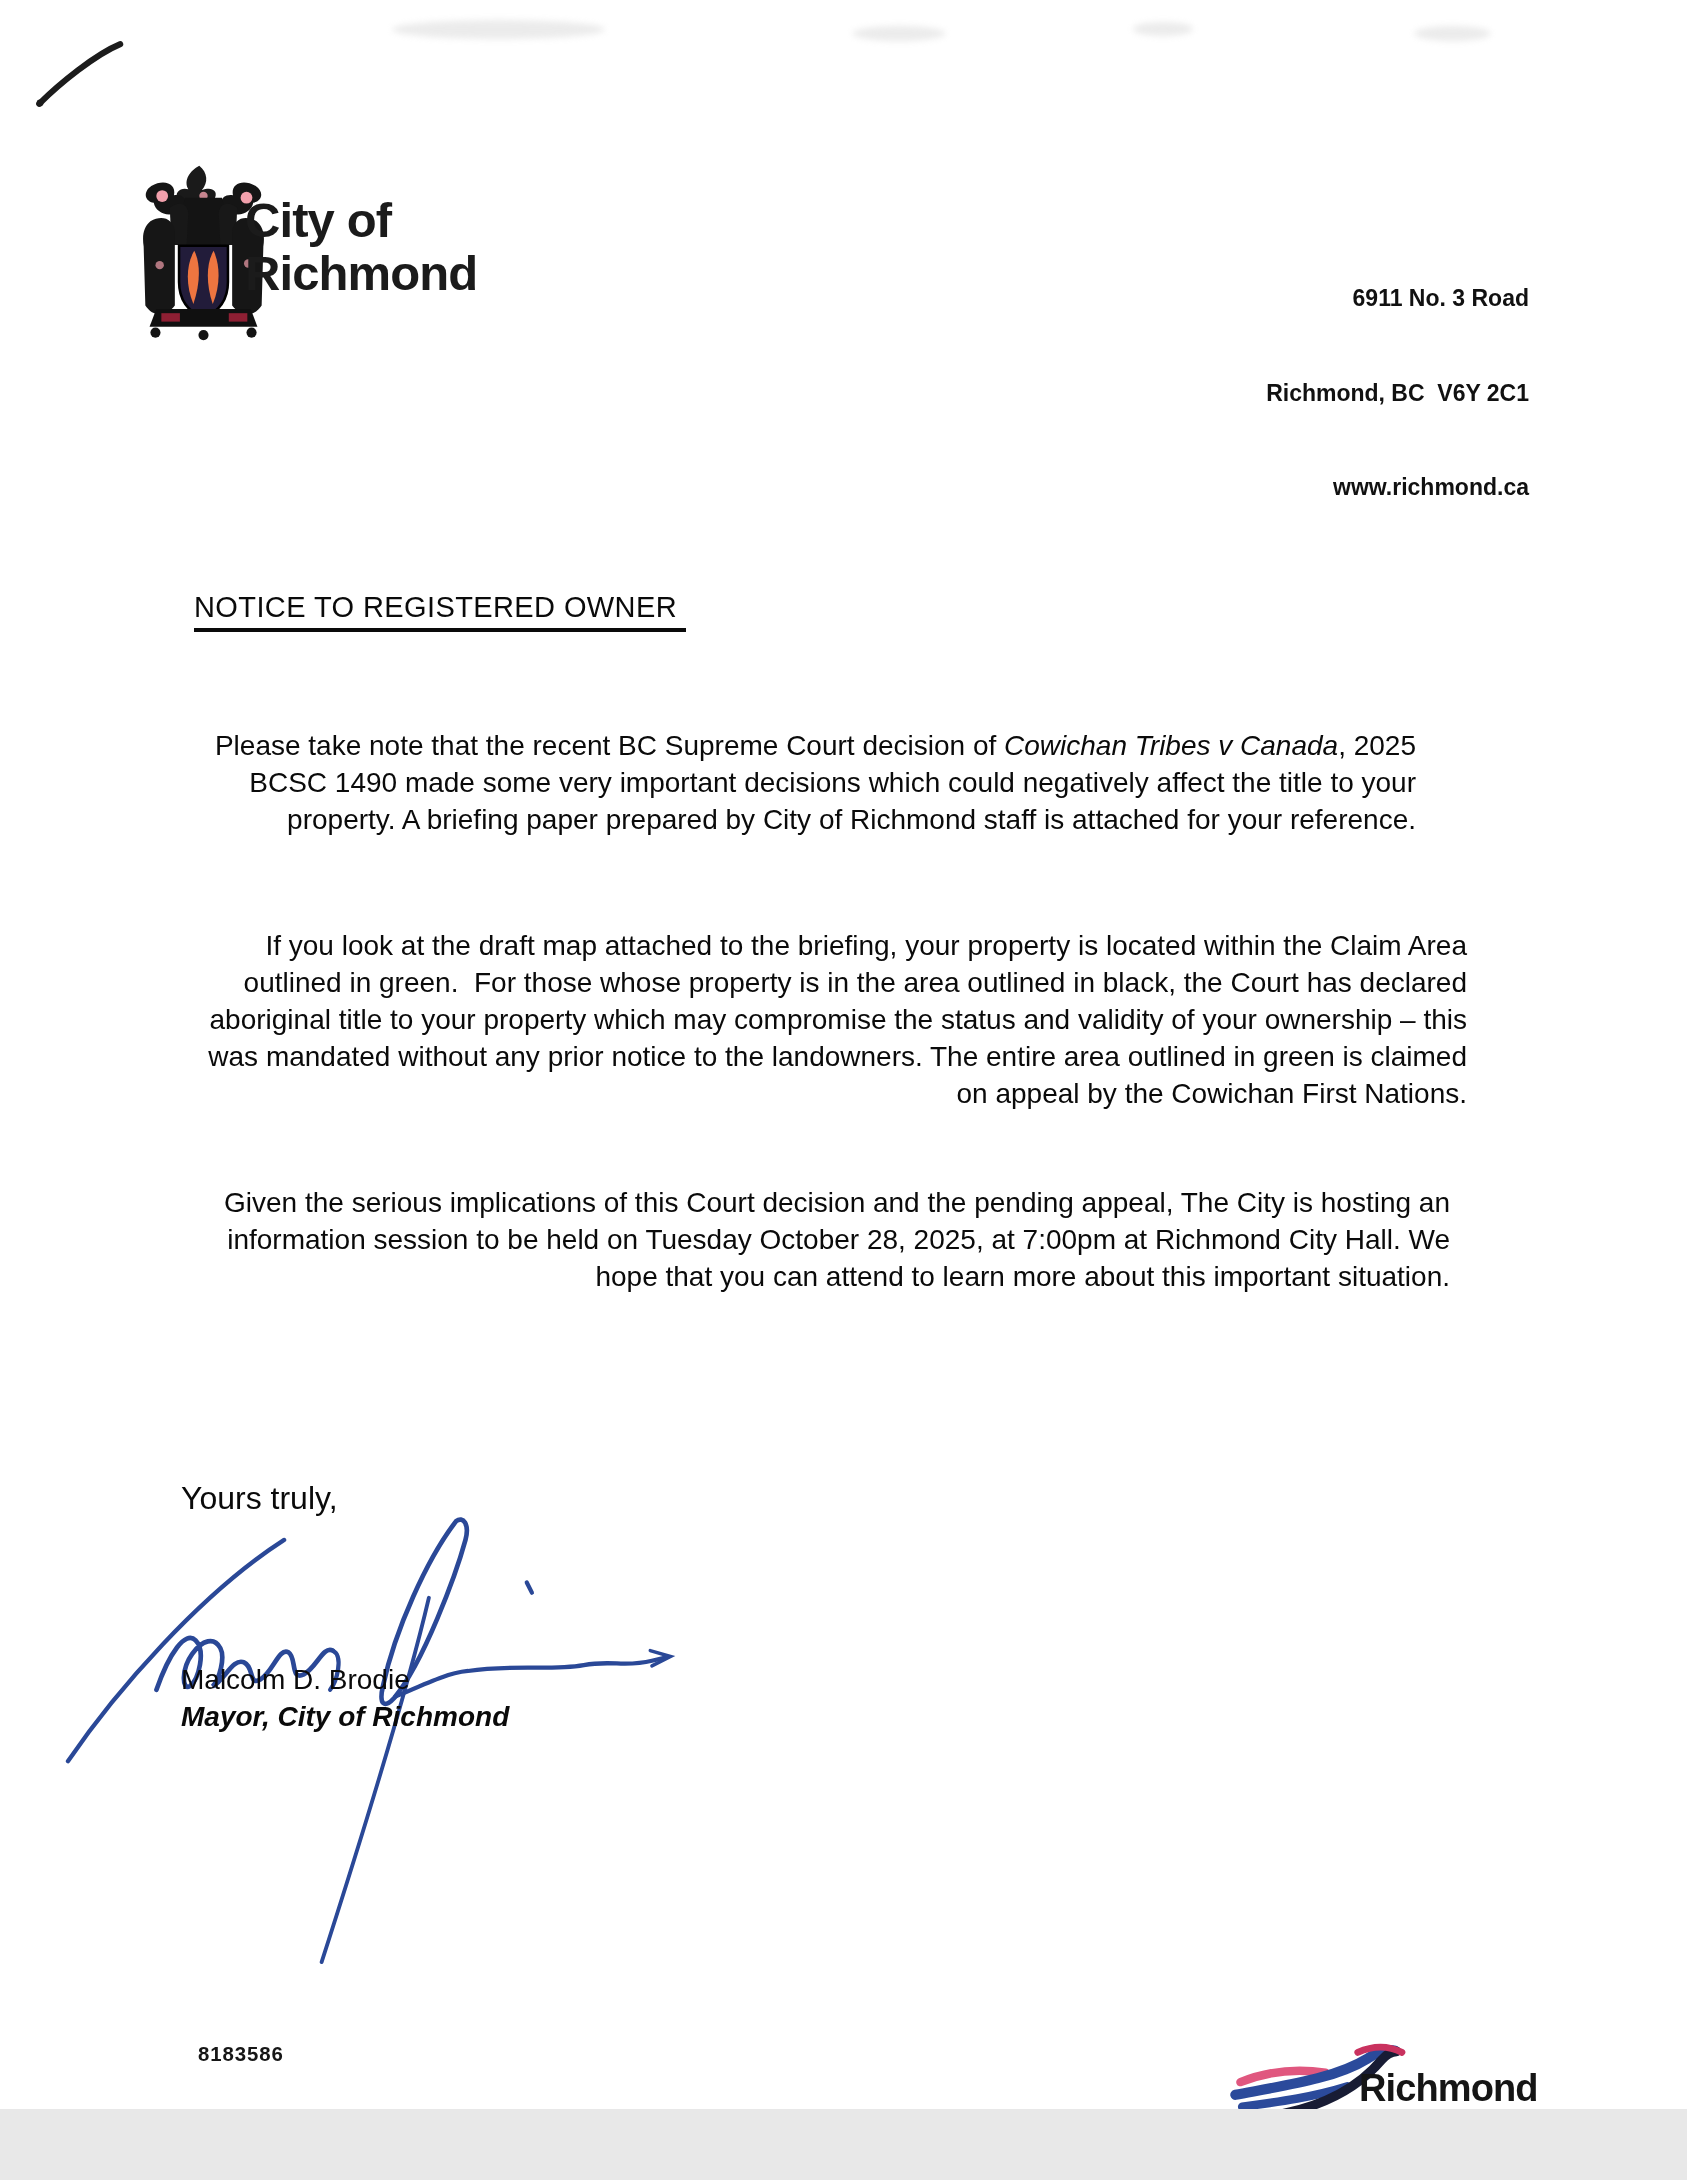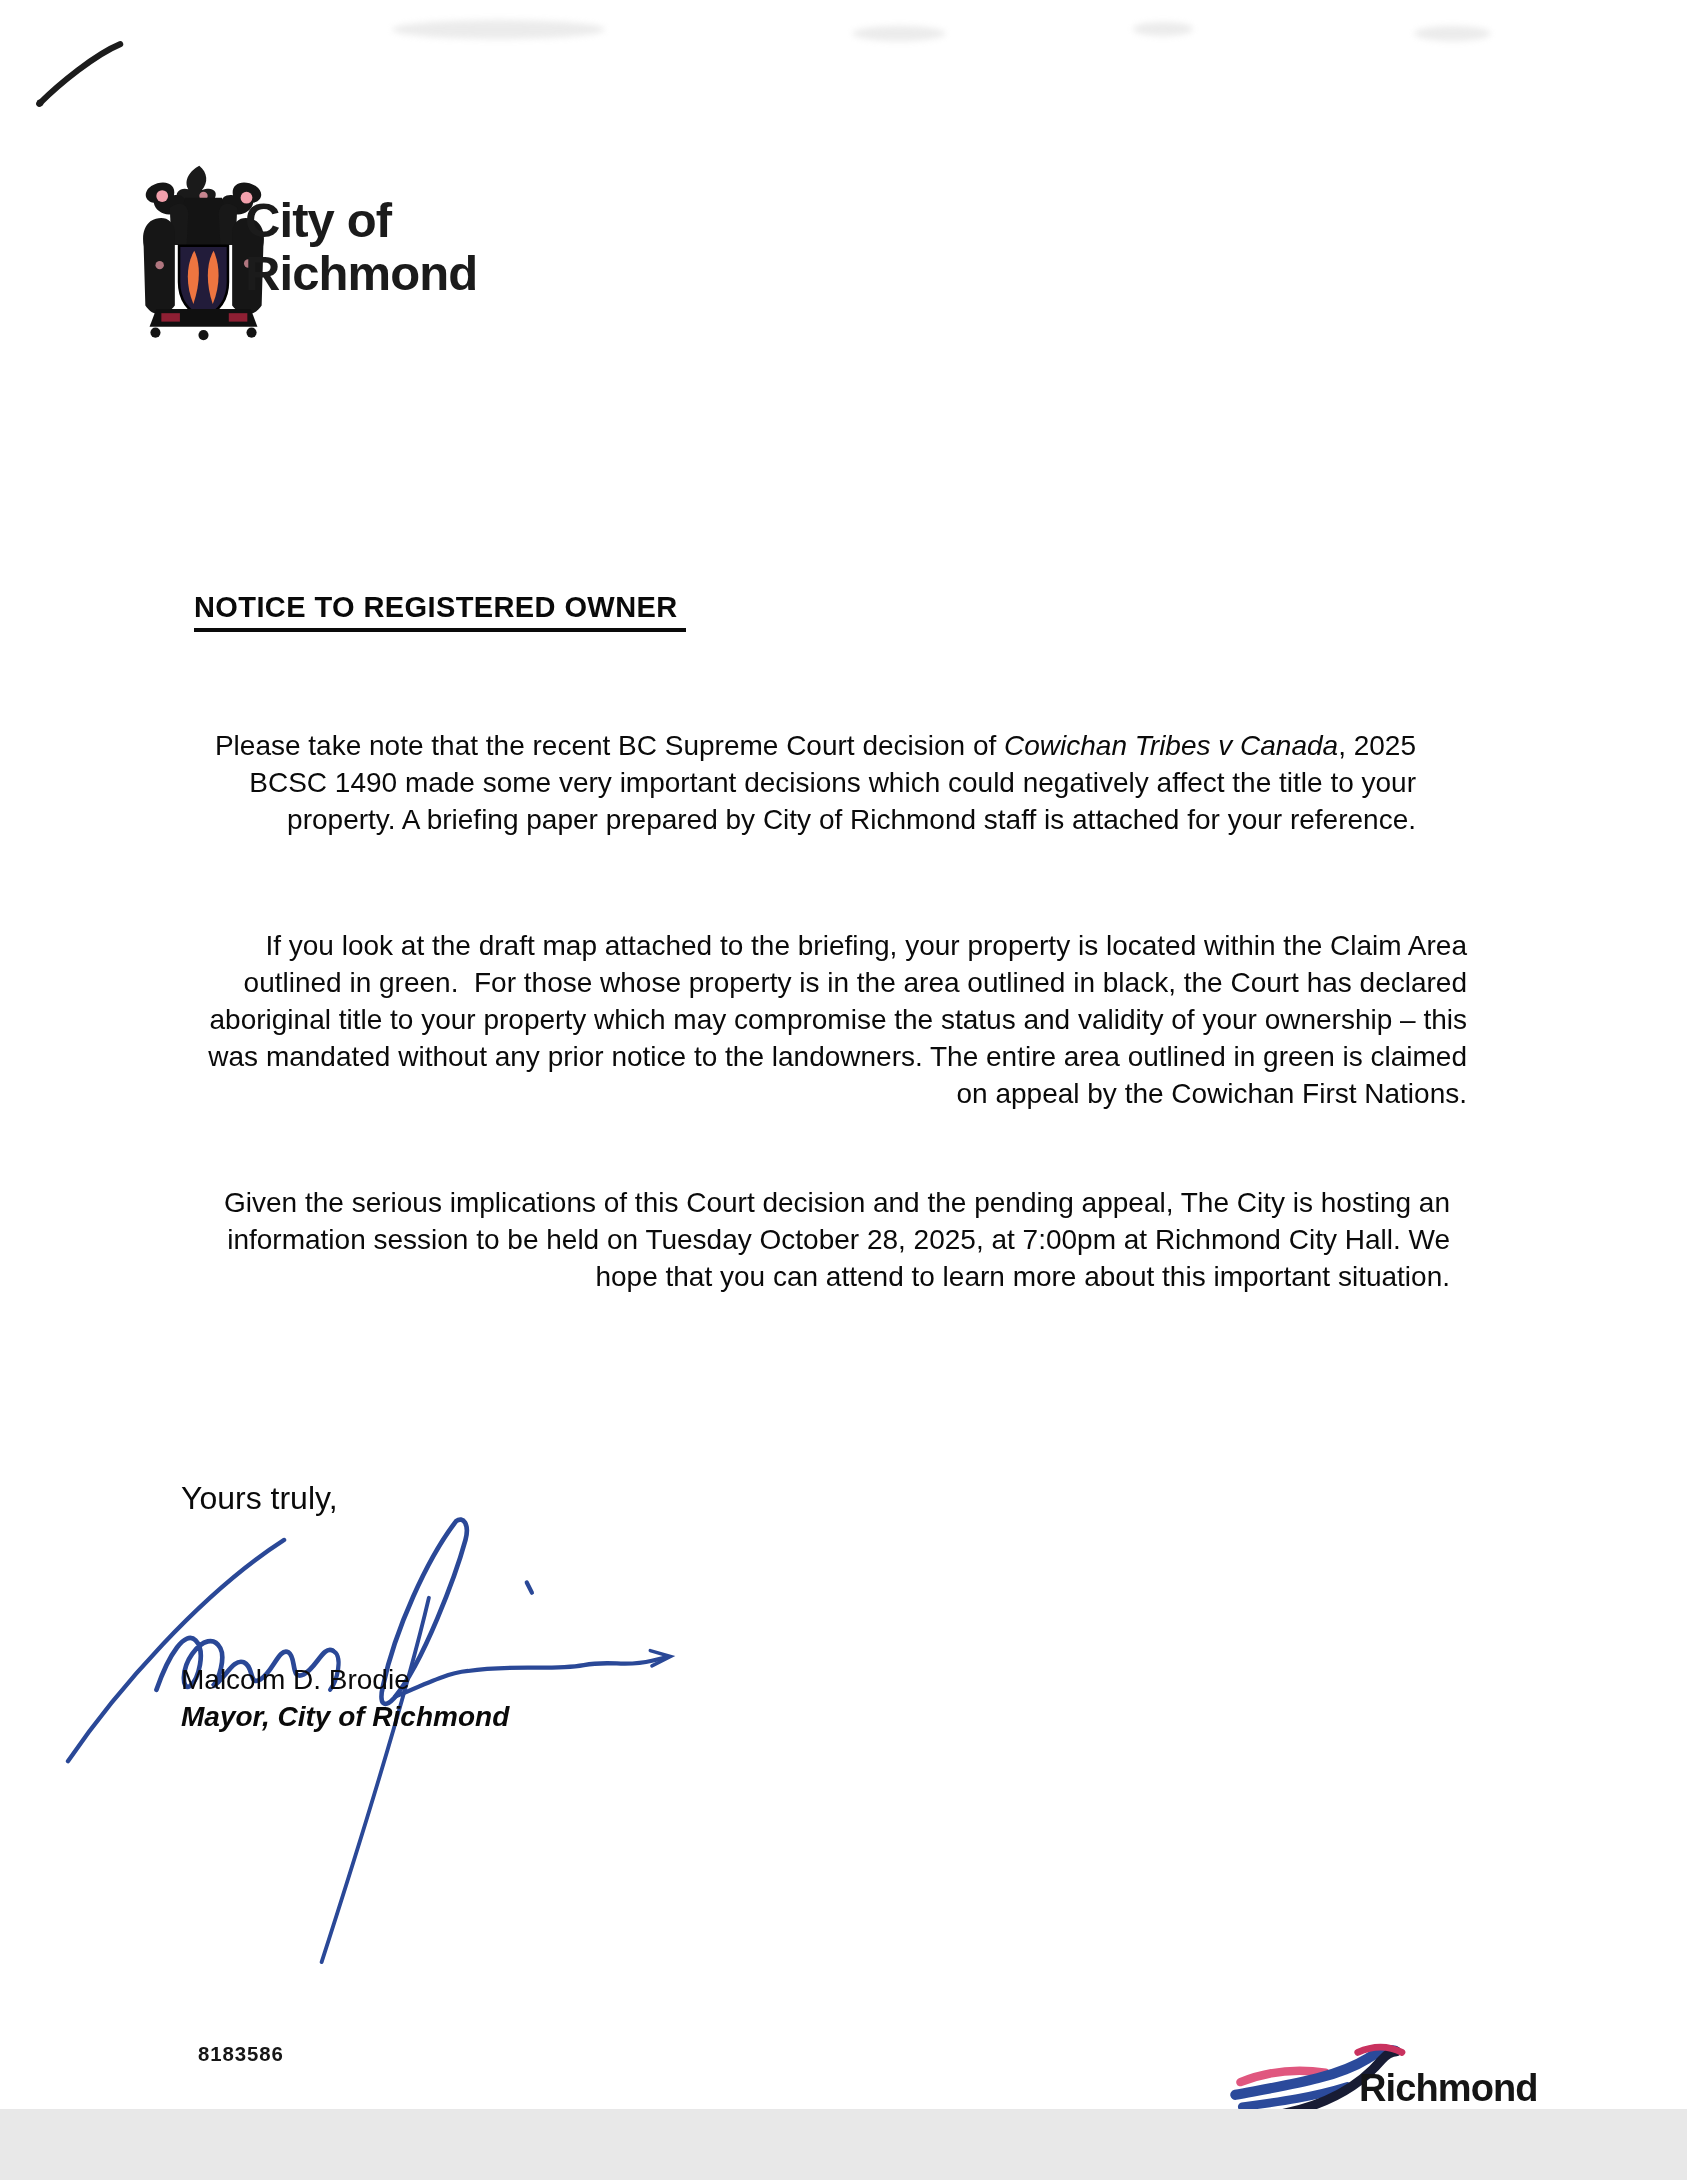--- a/index.html
+++ b/index.html
@@ -21,21 +21,21 @@
     font-weight:700;font-size:49px;line-height:53px;letter-spacing:-0.9px;color:#1b1b1b;
   }
   .address{
     position:absolute;right:158px;top:220px;text-align:right;
     font-size:23px;line-height:31.5px;font-weight:700;color:#111;white-space:pre;
   }
 
   
   .title{
     position:absolute;left:194px;top:591px;
-    font-size:29px;font-weight:700;letter-spacing:0.4px;color:#0a0a0a;
+    font-size:29px;font-weight:400;letter-spacing:0.4px;color:#0a0a0a;
     border-bottom:4.3px solid #0a0a0a;padding-bottom:4.3px;padding-right:8.5px;
   }
   .para{position:absolute;left:181px;font-size:28px;line-height:37px;color:#0a0a0a;text-align:right;}
   .para em{font-style:italic;}
   .p1{top:727px;width:1235px;}
   .p2{top:927px;width:1286px;}
   .p3{top:1184px;width:1269px;}
   .p4{top:1365px;width:1269px;}
   .closing{position:absolute;left:181px;top:1480px;font-size:32px;}
   a.email-link{color:#1a2f6e;text-decoration:underline;text-decoration-thickness:1.7px;cursor:pointer;}
@@ -96,20 +96,25 @@
     <circle cx="33" cy="200" r="6" fill="#131313"></circle>
     <circle cx="90" cy="203" r="6" fill="#131313"></circle>
     <circle cx="147" cy="200" r="6" fill="#131313"></circle>
   </svg>
 
   <div class="logo-title">
     <div>City of</div>
     <div>Richmond</div>
   </div>
 
+  <div class="address">
+    <div>6911 No. 3 Road</div>
+    <div>Richmond, BC&nbsp; V6Y 2C1</div>
+    <div>www.richmond.ca</div>
+  </div>
 
   <div class="title">NOTICE TO REGISTERED OWNER</div>
 
   <div class="para p1"><span>Please take note that the recent BC Supreme Court decision of </span><em>Cowichan Tribes v Canada</em><span>, 2025 BCSC 1490 made some very important decisions which could negatively affect the title to your property. A briefing paper prepared by City of Richmond staff is attached for your reference.</span></div>
   <div class="para p2"><span>If you look at the draft map attached to the briefing, your property is located within the Claim Area outlined in green.&nbsp; For those whose property is in the area outlined in black, the Court has declared aboriginal title to your property which may compromise the status and validity of your ownership – this was mandated without any prior notice to the landowners. The entire area outlined in green is claimed on appeal by the Cowichan First Nations.</span></div>
   <div class="para p3"><span>Given the serious implications of this Court decision and the pending appeal, The City is hosting an information session to be held on Tuesday October 28, 2025, at 7:00pm at Richmond City Hall. We hope that you can attend to learn more about this important situation.</span></div>
 
   <div class="closing">Yours truly,</div>
 
   <svg class="signature-svg" viewBox="0 0 760 560">

